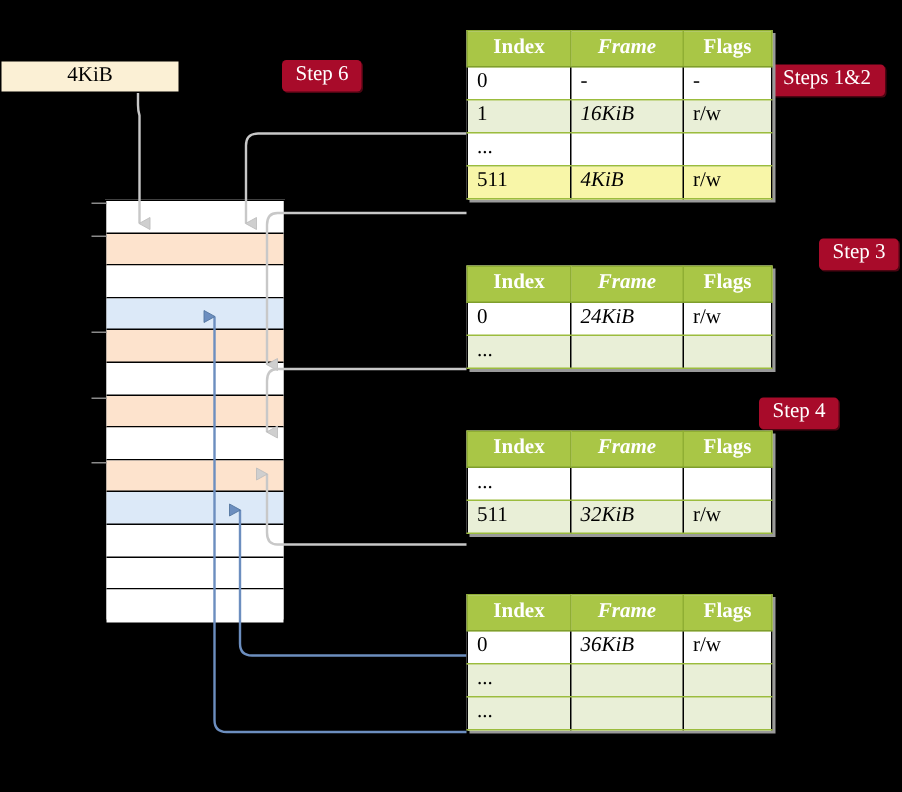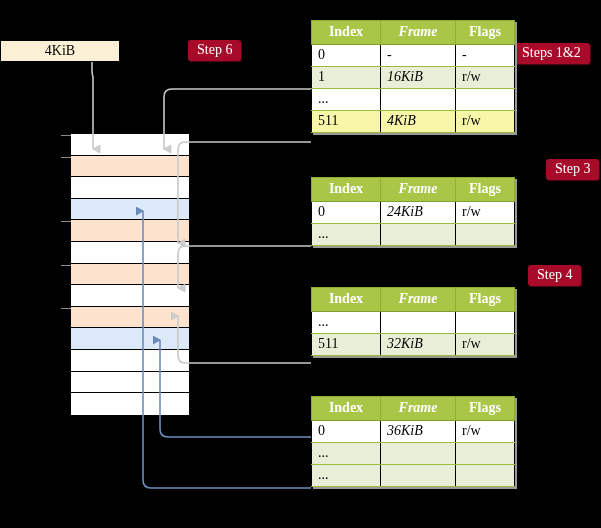--- a/index.html
+++ b/index.html
@@ -158,21 +158,21 @@
 
     <g>
       <path d="M311,488 L151,488 Q143,488 143,480 L143,211" fill="none" stroke="#6c8ebf" stroke-width="1.6" marker-end="url(#ablue)"></path>
     </g>
   </svg>
 
   <div id="badges">
       <div class="badge" style="left: 188px; top: 40px;">Step 6</div>
       <div class="badge" style="left: 513px; top: 19px; margin-top: 24px;">Steps 1&amp;2</div>
       <div class="badge" style="left: 521px; top: 159px; margin-left: 25px;">Step 3</div>
-      <div class="badge" style="left: 528px; top: 265px;">Step 4</div>
+      <div class="badge" style="left: 506px; top: 265px;">Step 4</div>
     </div>
 
   <div id="tables">
       <table class="ptable" style="left: 311px; top: 20px;">
         <thead>
           <tr>
             <th class="c-index">Index</th>
             <th class="c-frame">Frame</th>
             <th class="c-flags">Flags</th>
           </tr>

